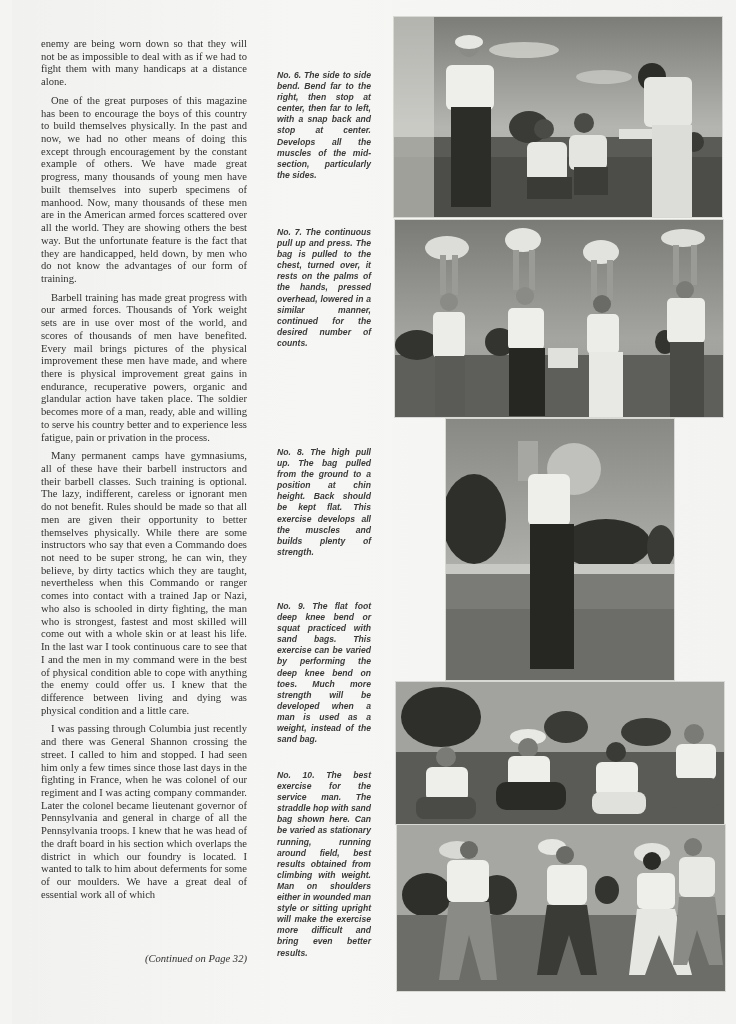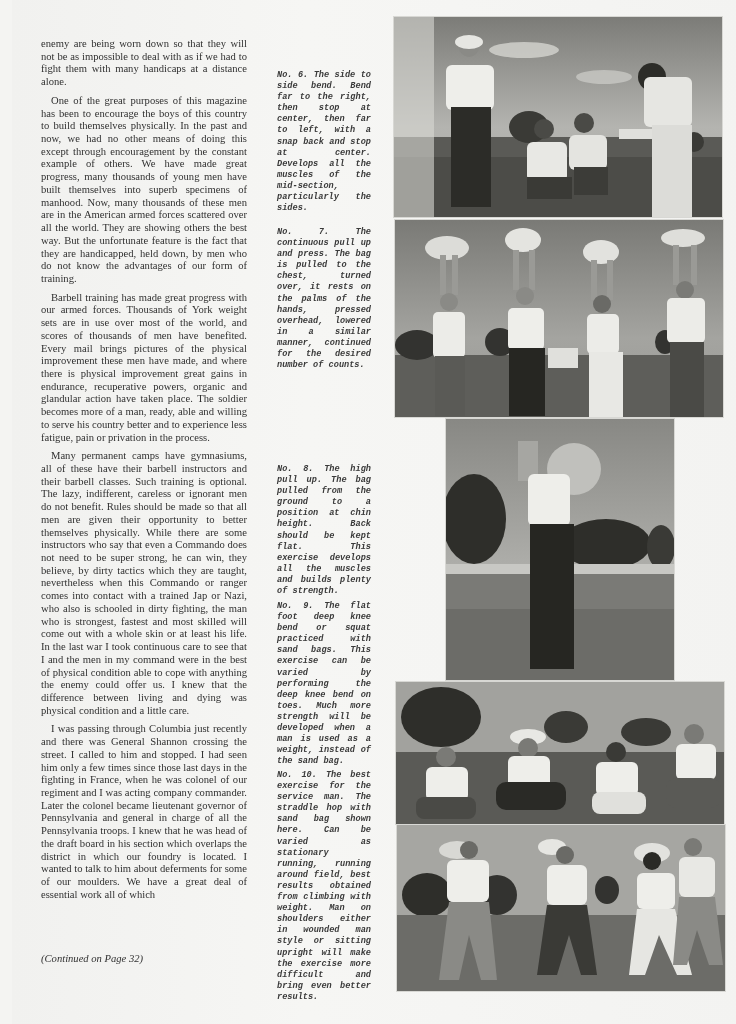--- a/index.html
+++ b/index.html
@@ -19,27 +19,27 @@
   .body-col {
     position: absolute; left: 29px; top: 38px; width: 206px;
     font-size: 10.6px; line-height: 12.72px;
     text-align: justify;
     color: #303030;
   }
   .body-col p { margin: 0 0 6px 0; text-indent: 10px; hyphens: manual; }
   .body-col p.first { text-indent: 0; }
   .continued {
     position: absolute; left: 29px; top: 953px; width: 206px;
-    text-align: left; font-size: 10.6px; color: #303030;
+    text-align: right; font-size: 10.6px; color: #303030;
   }
   .continued i { font-style: italic; }
   
   .caption {
     position: absolute; left: 265px; width: 94px;
-    font-family: Liberation Mono, monospace;
+    font-family: Liberation Sans, sans-serif;
     font-style: italic; font-weight: bold;
     font-size: 8.6px; line-height: 11.1px;
     text-align: justify; color: #3a3a3a;
   }
   
   .photo {
     position: absolute; overflow: hidden;
     background: #8a8a86;
     border: 1px solid #d8d8d4;
   }
@@ -54,21 +54,21 @@
     <p class="first">enemy are being worn down so that they will not be as impossible to deal with as if we had to fight them with many handicaps at a distance alone.</p>
     <p>One of the great purposes of this magazine has been to encourage the boys of this country to build themselves physically. In the past and now, we had no other means of doing this except through encouragement by the constant example of others. We have made great progress, many thousands of young men have built themselves into superb specimens of manhood. Now, many thousands of these men are in the American armed forces scattered over all the world. They are showing others the best way. But the unfortunate feature is the fact that they are handicapped, held down, by men who do not know the advantages of our form of training.</p>
     <p>Barbell training has made great progress with our armed forces. Thousands of York weight sets are in use over most of the world, and scores of thousands of men have benefited. Every mail brings pictures of the physical improvement these men have made, and where there is physical improvement great gains in endurance, recuperative powers, organic and glandular action have taken place. The soldier becomes more of a man, ready, able and willing to serve his country better and to experience less fatigue, pain or privation in the process.</p>
     <p>Many permanent camps have gymnasiums, all of these have their barbell instructors and their barbell classes. Such training is optional. The lazy, indifferent, careless or ignorant men do not benefit. Rules should be made so that all men are given their opportunity to better themselves physically. While there are some instructors who say that even a Commando does not need to be super strong, he can win, they believe, by dirty tactics which they are taught, nevertheless when this Commando or ranger comes into contact with a trained Jap or Nazi, who also is schooled in dirty fighting, the man who is strongest, fastest and most skilled will come out with a whole skin or at least his life. In the last war I took continuous care to see that I and the men in my command were in the best of physical condition able to cope with anything the enemy could offer us. I knew that the difference between living and dying was physical condition and a little care.</p>
     <p>I was passing through Columbia just recently and there was General Shannon crossing the street. I called to him and stopped. I had seen him only a few times since those last days in the fighting in France, when he was colonel of our regiment and I was acting company commander. Later the colonel became lieutenant governor of Pennsylvania and general in charge of all the Pennsylvania troops. I knew that he was head of the draft board in his section which overlaps the district in which our foundry is located. I wanted to talk to him about deferments for some of our moulders. We have a great deal of essential work all of which</p>
   </div>
   <div class="continued"><i>(Continued on Page 32)</i></div>
 
   <div class="caption" style="top:70px">No. 6. The side to side bend. Bend far to the right, then stop at center, then far to left, with a snap back and stop at center. Develops all the muscles of the mid-section, particularly the sides.</div>
   <div class="caption" style="top:227px">No. 7. The continuous pull up and press. The bag is pulled to the chest, turned over, it rests on the palms of the hands, pressed overhead, lowered in a similar manner, continued for the desired number of counts.</div>
-  <div class="caption" style="top:464px">No. 8. The high pull up. The bag pulled from the ground to a position at chin height. Back should be kept flat. This exercise develops all the muscles and builds plenty of strength.</div>
+  <div class="caption" style="top:447px">No. 8. The high pull up. The bag pulled from the ground to a position at chin height. Back should be kept flat. This exercise develops all the muscles and builds plenty of strength.</div>
   <div class="caption" style="top:601px">No. 9. The flat foot deep knee bend or squat practiced with sand bags. This exercise can be varied by performing the deep knee bend on toes. Much more strength will be developed when a man is used as a weight, instead of the sand bag.</div>
   <div class="caption" style="top:770px">No. 10. The best exercise for the service man. The straddle hop with sand bag shown here. Can be varied as stationary running, running around field, best results obtained from climbing with weight. Man on shoulders either in wounded man style or sitting upright will make the exercise more difficult and bring even better results.</div>
 
   <div class="photo" style="left:381px;top:16px;width:328px;height:200px">
     <svg viewBox="0 0 328 200" preserveAspectRatio="none">
       <defs>
           <linearGradient id="sky1" x1="0" y1="0" x2="0" y2="1">
             <stop offset="0" stop-color="#7c7c78"></stop>
             <stop offset="0.55" stop-color="#b4b4b0"></stop>
             <stop offset="1" stop-color="#a8a8a4"></stop>

